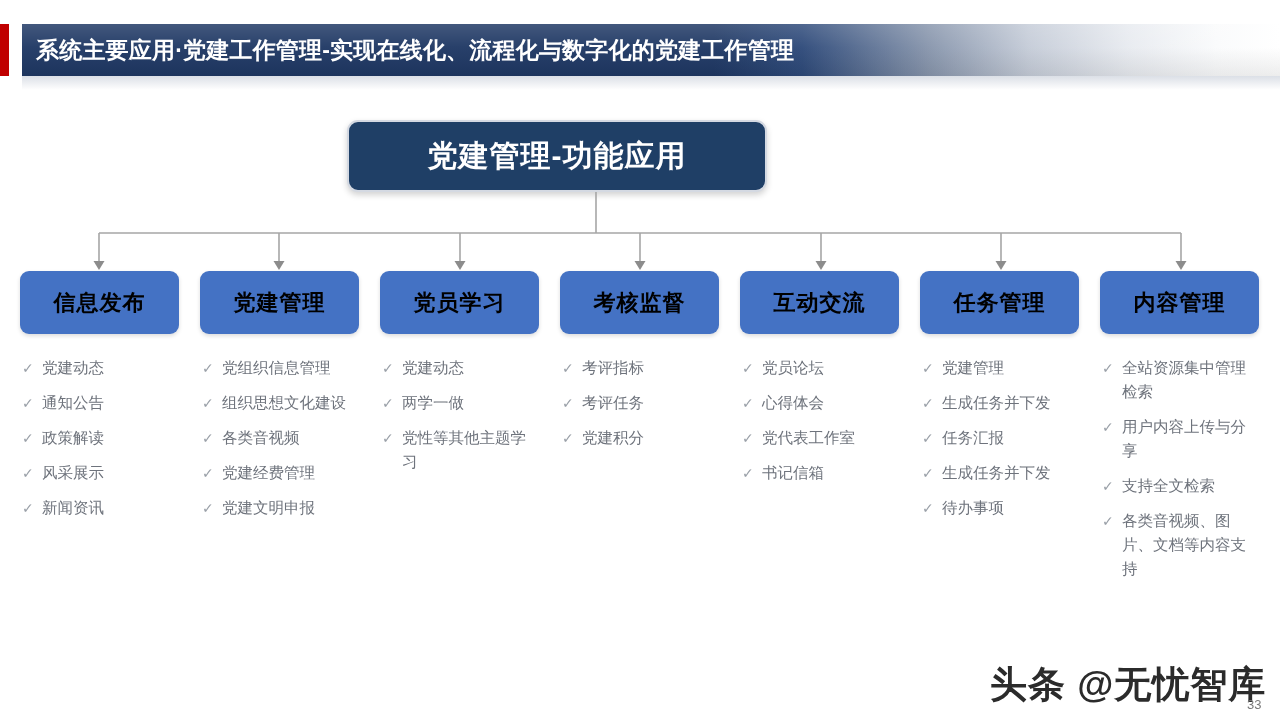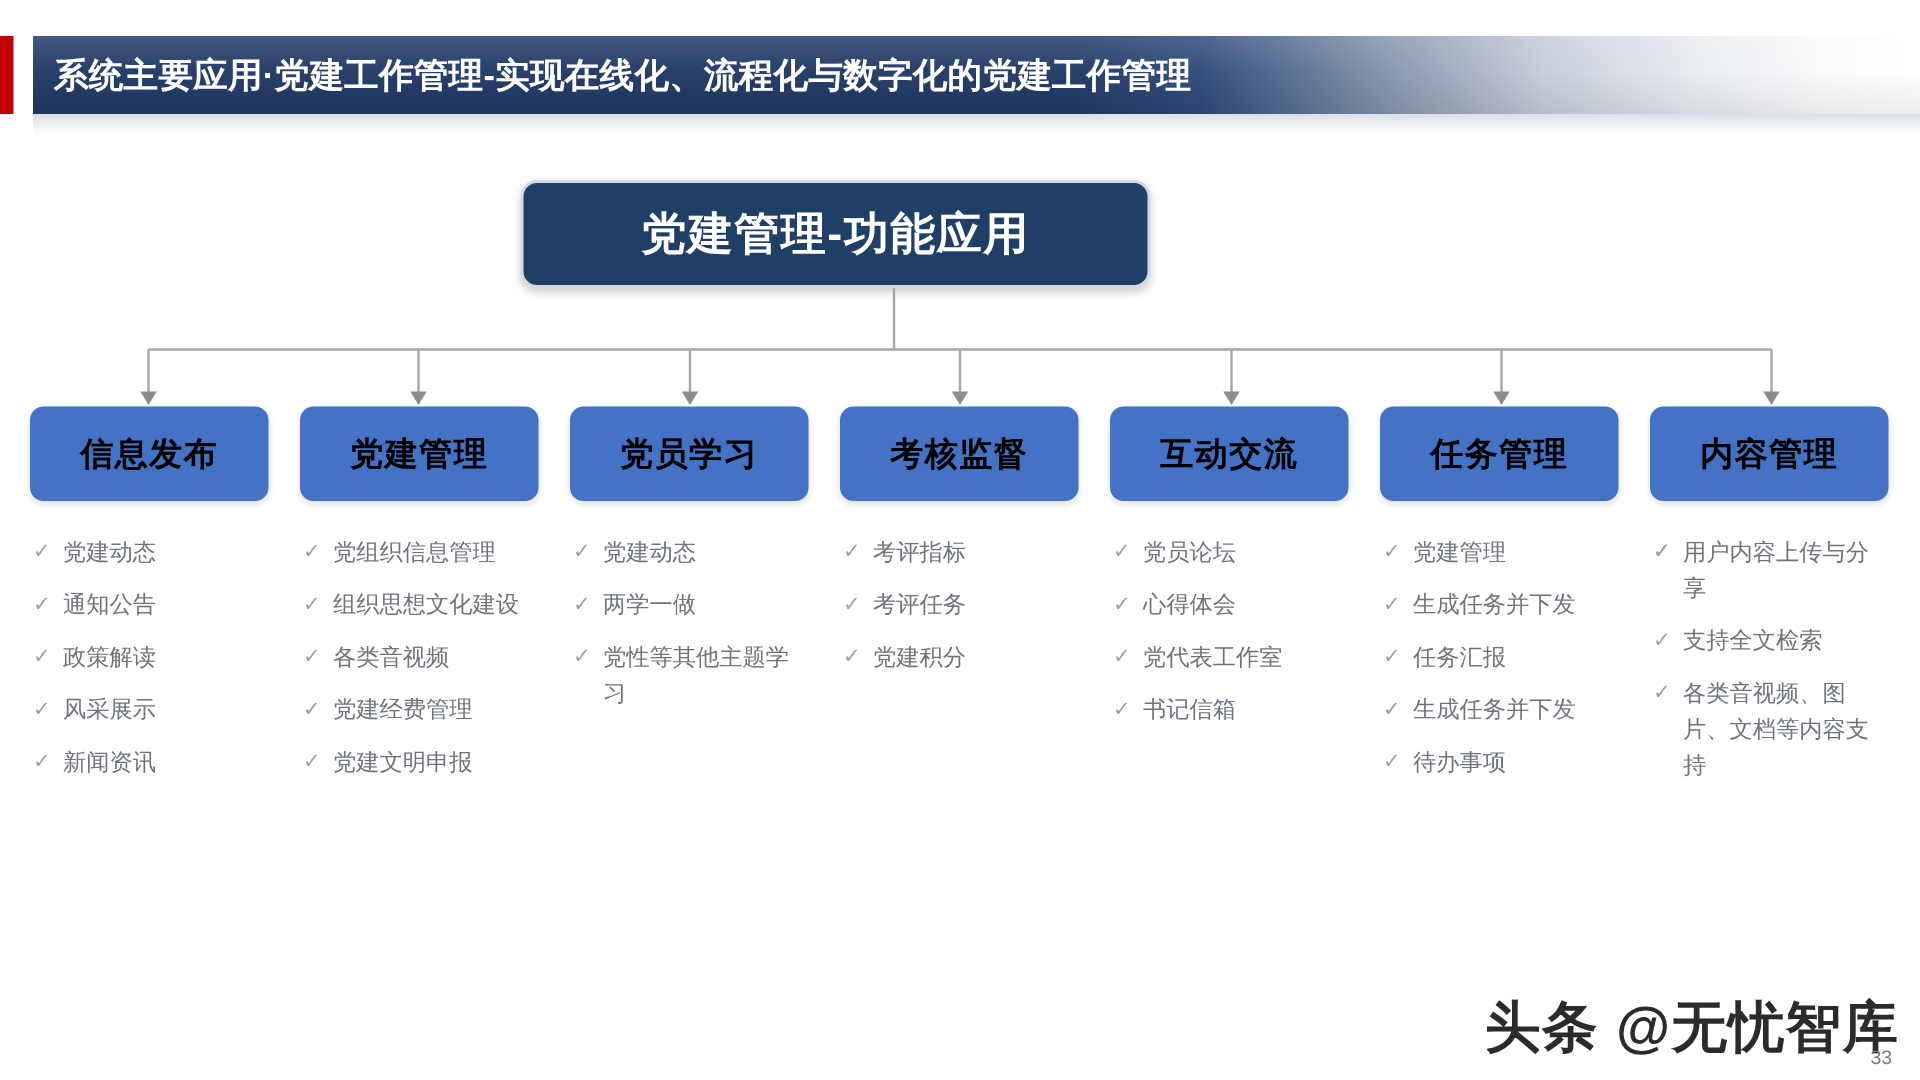--- a/index.html
+++ b/index.html
@@ -298,21 +298,21 @@
       <li class="bullet-item"><span class="bullet-check">✓</span><span>生成任务并下发</span></li>
       <li class="bullet-item"><span class="bullet-check">✓</span><span>待办事项</span></li>
     </ul>
   </div>
 
   <div class="column">
     <div class="cat-box">
       <span class="cat-label">内容管理</span>
     </div>
     <ul class="bullet-list">
-      <li class="bullet-item"><span class="bullet-check">✓</span></li>
+      <li class="bullet-item"><span class="bullet-check">✓</span><span>全站资源集中管理检索</span></li>
       <li class="bullet-item"><span class="bullet-check">✓</span><span>用户内容上传与分享</span></li>
       <li class="bullet-item"><span class="bullet-check">✓</span><span>支持全文检索</span></li>
       <li class="bullet-item"><span class="bullet-check">✓</span><span>各类音视频、图片、文档等内容支持</span></li>
     </ul>
   </div>
 
 </div>
 
 <div id="watermark">头条 @无忧智库</div>
 <div id="page-number">33</div>

